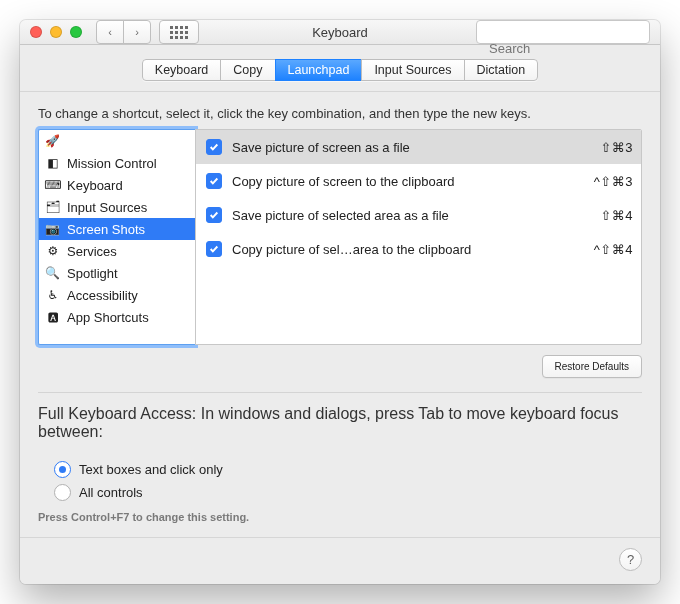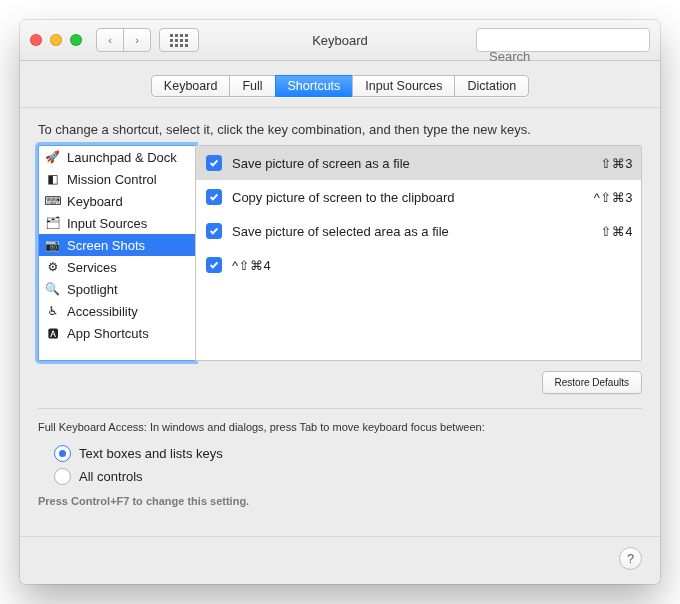--- a/index.html
+++ b/index.html
@@ -227,21 +227,21 @@
     color:#222;
     background: linear-gradient(#ffffff,#f3f3f3);
     border:1px solid #bdbdbd;
     border-radius:4px;
     box-shadow: 0 1px 0 rgba(0,0,0,0.03);
     display:flex; align-items:center;
   }
   .divider {
     height:1px; background:#d4d4d4; margin:14px 0 12px;
   }
-  .fka-text { font-size:11px; color:#333; margin-bottom:12px; }
+  .fka-text { font-size:16px; color:#333; margin-bottom:20px; }
   .radio-col { margin-left: 16px; display:flex; flex-direction:column; gap:6px; }
   .radio-row { display:flex; align-items:center; gap:8px; font-size:13px; }
   .radio {
     width:15px; height:15px; border-radius:50%;
     border:1px solid #b1b1b1; background:#fff;
     display:flex; align-items:center; justify-content:center;
     flex-shrink:0;
   }
   .radio.checked { border-color:#2f7bf6; }
   .radio.checked::after {
@@ -310,35 +310,34 @@
       <svg viewBox="0 0 16 16">
           <path d="M6.5 1a5.5 5.5 0 014.23 9.02l3.63 3.63-1.21 1.21-3.63-3.63A5.5 5.5 0 116.5 1zm0 2a3.5 3.5 0 100 7 3.5 3.5 0 000-7z"></path>
         </svg>
       <input type="text" placeholder="Search" style="">
     </div>
   </div>
 
   <div class="tabs-row">
     <div class="segmented" id="tabs">
         <div class="seg">Keyboard</div>
-        <div class="seg">Full</div>
-        <div class="seg selected">Shortcuts</div>
+        <div class="seg">Copy</div>
+        <div class="seg selected">Launchpad</div>
         <div class="seg">Input Sources</div>
         <div class="seg">Dictation</div>
       </div>
   </div>
 
   <div class="body">
     <div class="instruction">To change a shortcut, select it, click the key combination, and then type the new keys.</div>
 
     <div class="panes">
       <div class="list-pane" id="categories">
           <div class="cat-item">
             <span class="cat-icon">🚀</span>
-            <span>Launchpad &amp; Dock</span>
           </div>
           <div class="cat-item">
             <span class="cat-icon">◧</span>
             <span>Mission Control</span>
           </div>
           <div class="cat-item">
             <span class="cat-icon">⌨︎</span>
             <span>Keyboard</span>
           </div>
           <div class="cat-item">
@@ -393,36 +392,37 @@
             </span>
             <span class="sc-label">Save picture of selected area as a file</span>
             <span class="sc-keys">⇧⌘4</span>
           </div>
           <div class="sc-row">
             <span class="cb checked">
               <svg viewBox="0 0 12 12">
                 <path d="M2 6l2.6 2.8L10 3"></path>
               </svg>
             </span>
+            <span class="sc-label">Copy picture of sel…area to the clipboard</span>
             <span class="sc-keys">^⇧⌘4</span>
           </div>
         </div>
     </div>
 
     <div class="restore-row">
       <div class="mac-btn">Restore Defaults</div>
     </div>
 
     <div class="divider"></div>
 
     <div class="fka-text">Full Keyboard Access: In windows and dialogs, press Tab to move keyboard focus between:</div>
     <div class="radio-col" id="fka-options">
         <div class="radio-row">
           <span class="radio checked"></span>
-          <span>Text boxes and lists keys</span>
+          <span>Text boxes and click only</span>
         </div>
         <div class="radio-row">
           <span class="radio"></span>
           <span>All controls</span>
         </div>
       </div>
     <div class="hint">Press Control+F7 to change this setting.</div>
   </div>
 
   <div class="footer">

